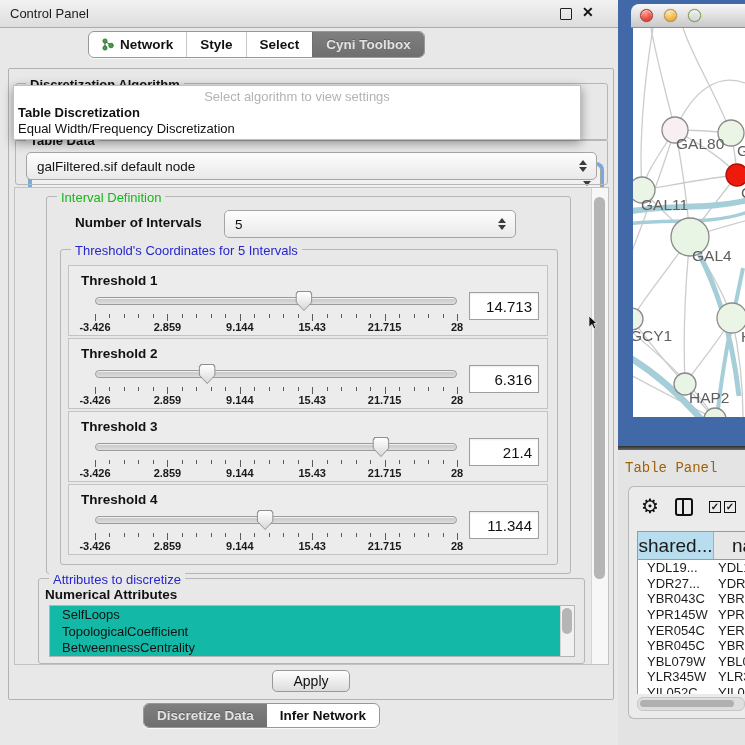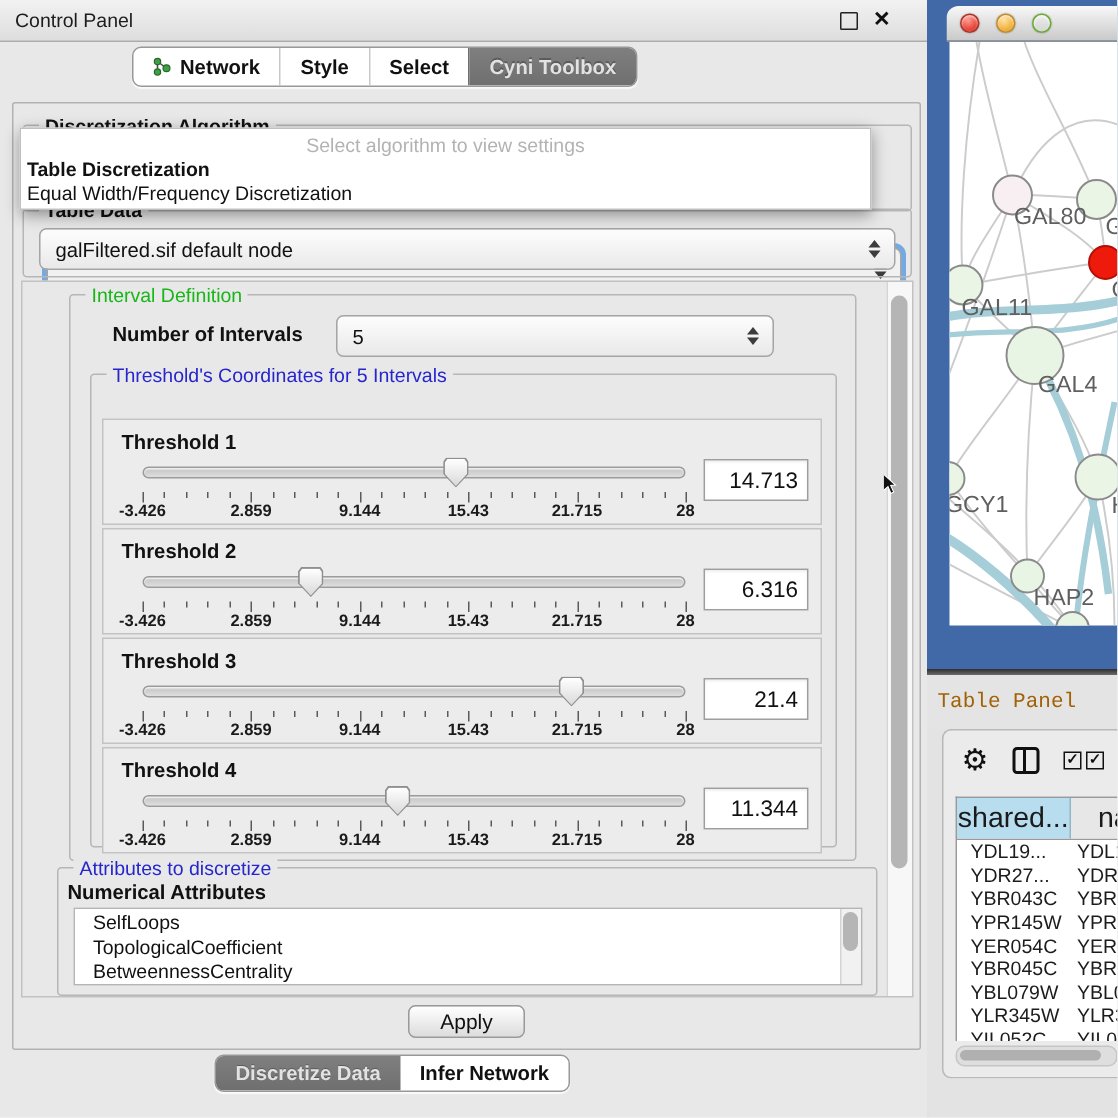--- a/index.html
+++ b/index.html
@@ -68,21 +68,21 @@
   .thumb .t-inner{position:absolute;inset:1px;background:linear-gradient(#ffffff,#d9d9d9);clip-path:polygon(12% 0,88% 0,100% 14%,100% 55%,50% 100%,0 55%,0 14%);}
   .tick{position:absolute;width:1px;background:#5a5a5a;top:24px;}
   .tick.minor{height:4px;}
   .tick.major{height:7px;}
   .ticklabel{position:absolute;top:31px;transform:translateX(-50%);font-size:11px;font-weight:bold;color:#1a1a1a;white-space:nowrap;}
   .thr-value{width:62px;height:26px;margin-top:2px;border:1px solid #9e9e9e;background:#ffffff;font-family:"Liberation Sans",sans-serif;font-size:15px;color:#111;text-align:right;padding:0 6px 0 0;box-shadow:inset 0 1px 2px rgba(0,0,0,.08);}
 
   
   #attr-group{left:23px;top:390px;width:545px;height:84px;}
   #attr-heading{position:absolute;left:6px;top:8px;font-size:13.5px;font-weight:bold;color:#111;}
-  #attr-listbox{position:absolute;left:10px;top:26px;width:524px;height:50px;background:#ffffff;border:1px solid #b5b5b5;overflow:hidden;}
+  #attr-listbox{position:absolute;left:10px;top:26px;width:524px;height:50px;background:#14b8a6;border:1px solid #b5b5b5;overflow:hidden;}
   #attr-list{list-style:none;margin:0;padding:1px 0 0 0;}
   #attr-list li{font-size:13px;color:#111;padding-left:12px;line-height:16.5px;white-space:nowrap;}
   #attr-listbox .vscroll{width:13px;background:#f1f1f1;}
   #attr-listbox .vthumb{left:1px;width:10px;top:2px;height:26px;}
 
   #apply-btn{position:absolute;left:50%;transform:translateX(-50%);top:601px;width:78px;height:22px;background:linear-gradient(#ffffff,#dcdcdc);border:1px solid #999;border-radius:5px;font-family:"Liberation Sans",sans-serif;font-size:14px;color:#111;}
 
   
   #right-region{position:absolute;left:618px;top:0;width:127px;height:745px;background:#e3e3e3;}
   #blue-frame{position:absolute;left:0;top:0;width:127px;height:446px;background:#4269a7;}
@@ -191,21 +191,21 @@
           <span id="intervals-label">Number of Intervals</span>
           <div class="combo" id="intervals-spinner">
             <span class="cmb-text">5</span>
             <span class="arrows">
                 <i class="up"></i>
                 <i class="dn"></i>
               </span>
           </div>
           <div class="group" id="thr-group">
             <span class="gtitle gblue">Threshold's Coordinates for 5 Intervals</span>
-            <div id="thr-list" style="position:absolute;left:7px;top:29px;">
+            <div id="thr-list" style="position:absolute;left:7px;top:15px;">
   <div class="thr-panel">
     <div class="thr-title">Threshold 1</div>
     <div class="thr-row">
       <div class="slider-area">
         <div class="track"></div>
         <div class="thumb" style="left: 57.7197%;">
                         <span class="t-outer"></span>
                         <span class="t-inner"></span>
                       </div>
       <span class="tick major" style="left: 0%;"></span>

